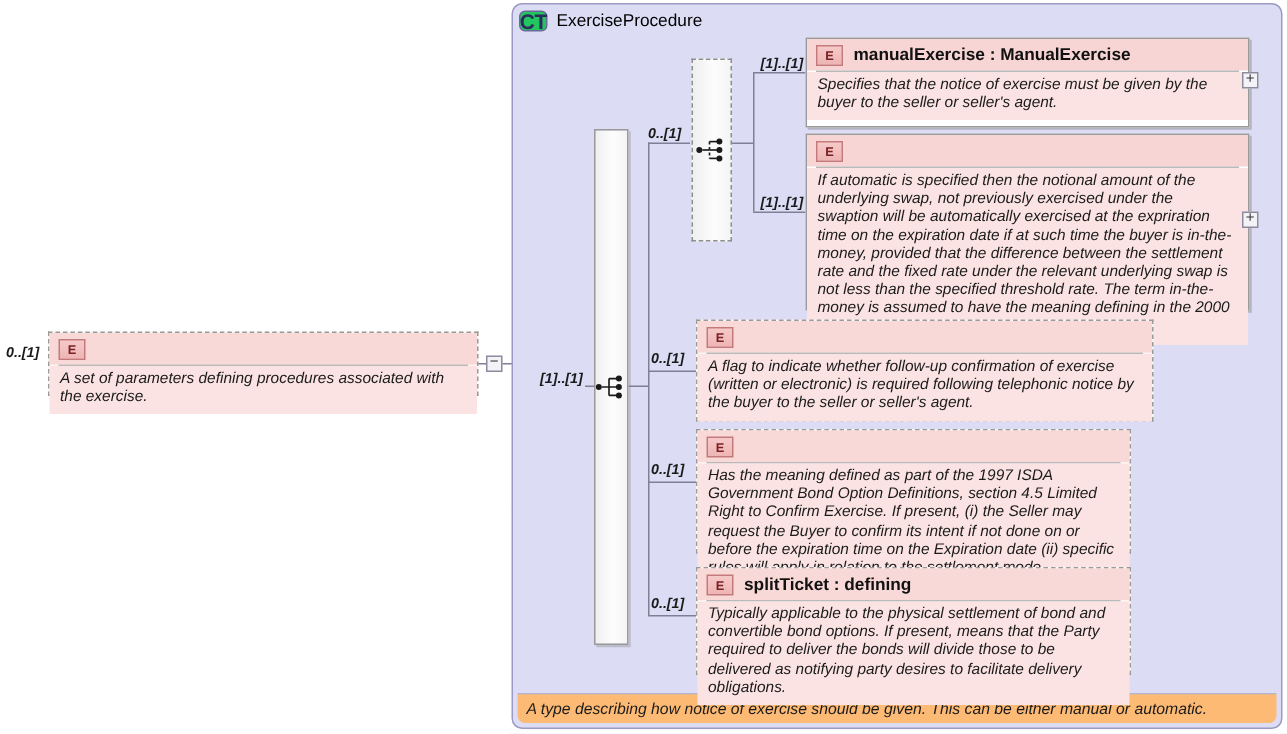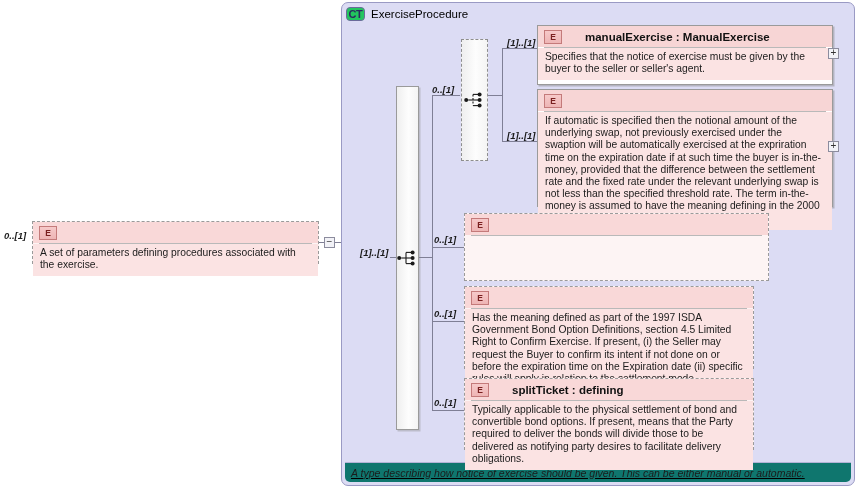--- a/index.html
+++ b/index.html
@@ -36,21 +36,21 @@
     display: flex;
     align-items: center;
     gap: 6px;
   }
   .ct-badge {
     width: 19px;
     height: 14px;
     border: 1px solid #6b6b9a;
     border-radius: 4px;
     background: #22c55e;
-    font-size: 11px;
+    font-size: 14px;
     font-weight: bold;
     letter-spacing: -0.3px;
     color: #2b2b5e;
     display: flex;
     align-items: center;
     justify-content: center;
     box-sizing: border-box;
   }
   #ct-title {
     font-size: 11.5px;
@@ -58,28 +58,27 @@
     white-space: nowrap;
   }
 
   
   #ct-annotation {
     position: absolute;
     left: 3px;
     right: 3px;
     bottom: 3px;
     height: 20px;
-    background: #0f766e;
+    background: #fdba74;
     border-top: 1px solid #b3b3d6;
     border-radius: 0 0 5px 5px;
     display: flex;
     align-items: center;
     padding-left: 6px;
     box-sizing: border-box;
-    text-decoration: underline;
   }
   #ct-annotation span {
     font-style: italic;
     font-size: 10.5px;
     color: #1b1b1b;
     white-space: nowrap;
   }
 
   
   .node {
@@ -116,29 +115,29 @@
     display: flex;
     align-items: center;
     justify-content: center;
     box-sizing: border-box;
   }
   .node-title {
     font-size: 11.5px;
     font-weight: bold;
     color: #111111;
     white-space: nowrap;
-    margin-left: 16px;
   }
   .node-divider {
     height: 1px;
     background: #b9b9b9;
     margin: 0 6px;
   }
   .node-desc {
     padding: 3px 7px 5px 7px;
+    font-style: italic;
     font-size: 10.3px;
     line-height: 12.2px;
     color: #1b1b1b;
     background: #fbe3e3;
   }
   .node.solid > .node-desc { background: #fbe3e3; }
 
   
   .togglebtn {
     position: absolute;
@@ -305,20 +304,21 @@
 </div>
 
 <div class="hline" style="left:432px; top:247px; width:32px;"></div>
 <div class="card" style="left:434px; top:234px;">0..[1]</div>
 
 <div class="node dashed" style="left:464px; top:213px; width:305px; height:68px;">
   <div class="node-head">
     <span class="e-badge">E</span>
   </div>
   <div class="node-divider"></div>
+  <div class="node-desc">A flag to indicate whether follow-up confirmation of exercise (written or electronic) is required following telephonic notice by the buyer to the seller or seller's agent.</div>
 </div>
 
 <div class="hline" style="left:432px; top:321px; width:32px;"></div>
 <div class="card" style="left:434px; top:308px;">0..[1]</div>
 
 <div class="node dashed" style="left:464px; top:286px; width:290px; height:83px;">
   <div class="node-head">
     <span class="e-badge">E</span>
   </div>
   <div class="node-divider"></div>

